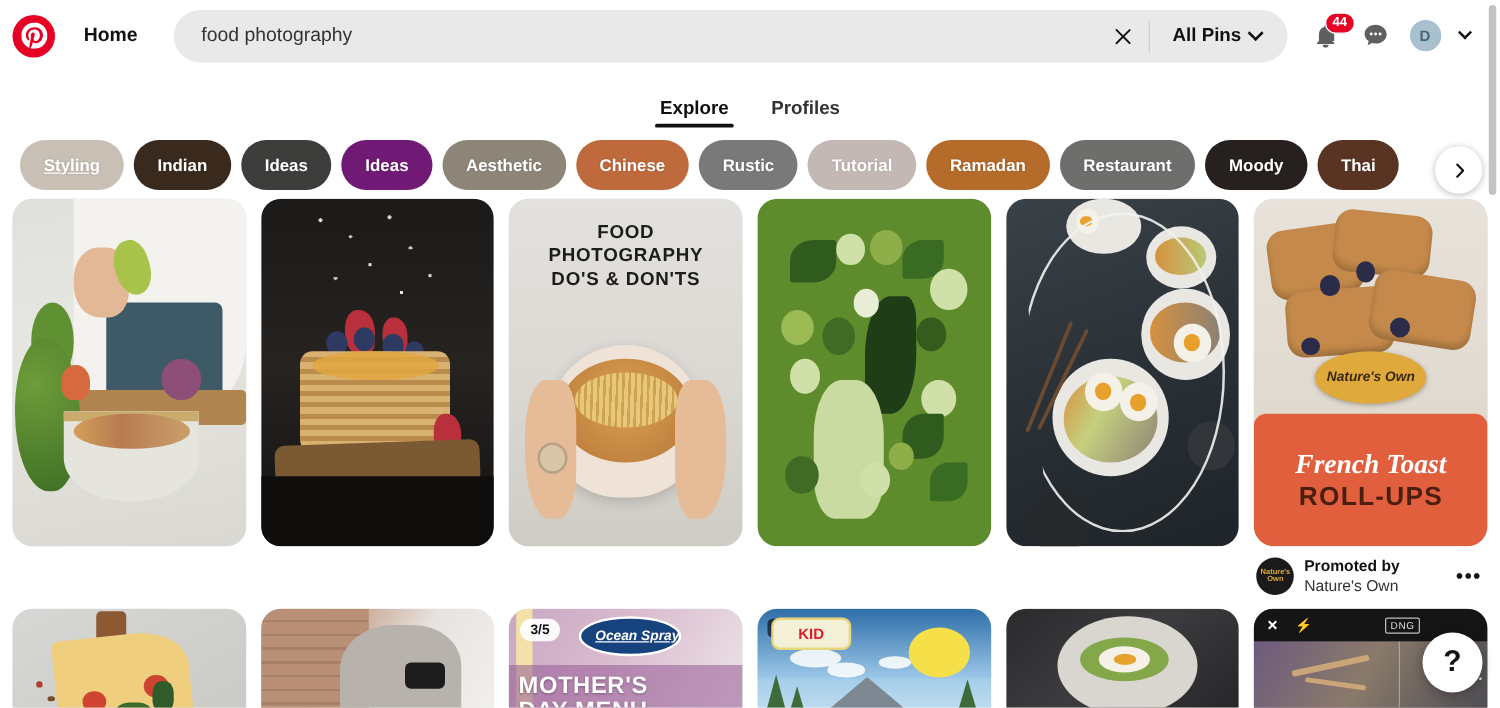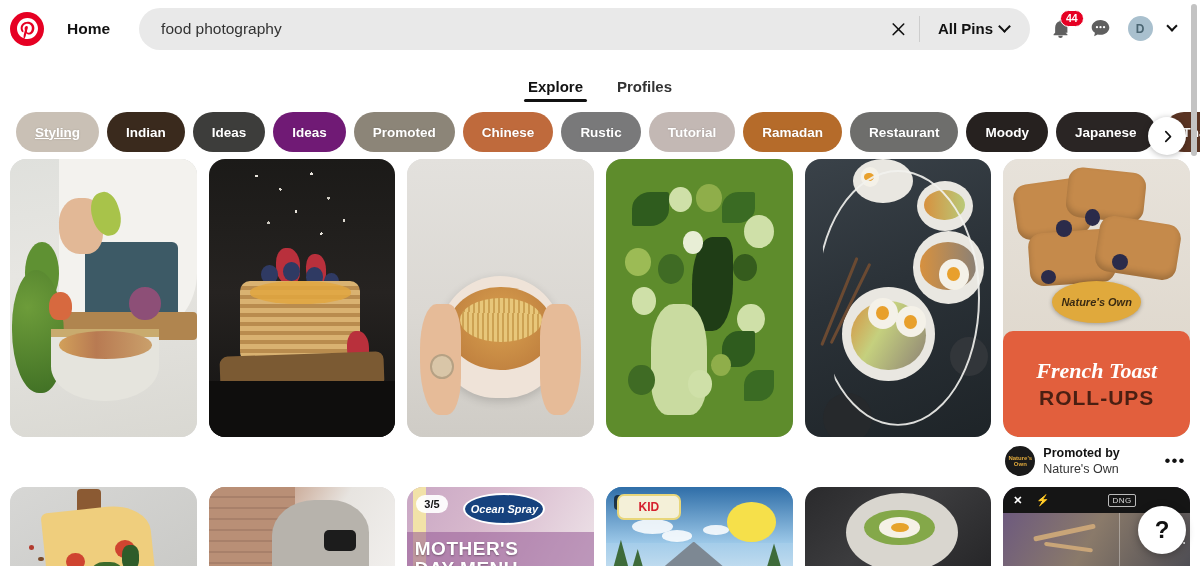--- a/index.html
+++ b/index.html
@@ -389,23 +389,23 @@
   .q2 { background: linear-gradient(120deg,#b49180 0%,#c9a692 32%,#e7e4e0 60%,#f2f0ee 100%); }
   .q2 .brick { position:absolute; left:0; top:0; width:46%; height:100%;
     background: repeating-linear-gradient(180deg,#b98f76 0 9px,#a8806a 9px 11px); }
   .q2 .person { position:absolute; left:34%; top:14%; width:52%; height:86%; background:#b7b3ac; border-radius:44% 40% 10% 10%; }
   .q2 .cam { position:absolute; left:62%; top:46%; width:17%; height:22%; background:#1c1c1c; border-radius:5px; }
 
   .q3 { background: linear-gradient(120deg,#c9a7c4 0%,#d8b9cd 40%,#efe6ea 100%); }
   .q3 .oslogo {
     position:absolute; left:30%; top:6%; width:44%; height:34%;
     background:#16427e; border-radius:50%;
-    display:flex; align-items:center; justify-content:center;
+    display:flex; align-items:center; justify-content:flex-end;
     color:#fff; font-size:11px; font-weight:bold; font-style:italic;
-    border:2px solid #fff; z-index:4;
+    border:2px solid #fff; z-index:4;text-decoration:underline;
   }
   .q3 .band { position:absolute; left:0; right:0; bottom:0; height:52%; background:rgba(150,90,150,.55); z-index:3; }
   .q3 .mtxt {
     position:absolute; left:4%; bottom:2%; width:76%; z-index:5;
     color:#fff; font-size:19px; font-weight:bold; line-height:20px; letter-spacing:.5px;
     text-shadow:0 1px 2px rgba(0,0,0,.35);
   }
   .q3 .strip { position:absolute; left:3%; top:0; width:7%; height:100%; background:#f2e2a8; }
 
   .q4 { background: linear-gradient(180deg,#5b9bd2 0%,#9cc8e8 52%,#cfe4f2 100%); }
@@ -539,42 +539,39 @@
       <div class="pill" style="background: rgb(58, 42, 29);">
         <span>Indian</span>
       </div>
       <div class="pill" style="background: rgb(61, 61, 59);">
         <span>Ideas</span>
       </div>
       <div class="pill" style="background: #701a75;">
         <span>Ideas</span>
       </div>
       <div class="pill" style="background: rgb(140, 133, 120);">
-        <span>Promoted</span>
+        <span>Aesthetic</span>
       </div>
       <div class="pill" style="background: rgb(191, 106, 60);">
         <span>Chinese</span>
       </div>
       <div class="pill" style="background: rgb(121, 121, 122);">
         <span>Rustic</span>
       </div>
       <div class="pill" style="background: rgb(195, 184, 180);">
         <span>Tutorial</span>
       </div>
       <div class="pill" style="background: rgb(181, 107, 42);">
         <span>Ramadan</span>
       </div>
       <div class="pill" style="background: rgb(110, 110, 108);">
         <span>Restaurant</span>
       </div>
       <div class="pill" style="background: rgb(38, 33, 31);">
         <span>Moody</span>
-      </div>
-      <div class="pill" style="background: rgb(42, 37, 36);">
-        <span>Japanese</span>
       </div>
       <div class="pill" style="background: rgb(90, 52, 35);">
         <span>Thai</span>
       </div>
     </div>
   <div class="scroll-next">
     <svg viewBox="0 0 24 24">
       <path d="M8.3 3.3a1.3 1.3 0 0 1 1.9 0l7.5 7.7a1.4 1.4 0 0 1 0 2l-7.5 7.7a1.3 1.3 0 1 1-1.9-1.9L14.9 12 8.3 5.2a1.4 1.4 0 0 1 0-1.9z" fill="#111"></path>
     </svg>
   </div>
@@ -618,20 +615,23 @@
         <div class="straw" style="left:74%;top:62%;width:12%;height:12%;"></div>
         <div class="plate"></div>
           <div class="table"></div>
       </div>
     </div>
   </div>
 
   <div class="pin">
     <div class="pin-img">
       <div class="art p3">
+        <div class="txt" style="white-space:pre-line;">FOOD
+PHOTOGRAPHY
+DO'S &amp; DON'TS</div>
         <div class="bowl3"></div>
           <div class="soup"></div>
           <div class="noodle"></div>
         <div class="handL"></div>
           <div class="handR"></div>
           <div class="watch"></div>
       </div>
     </div>
   </div>
 

